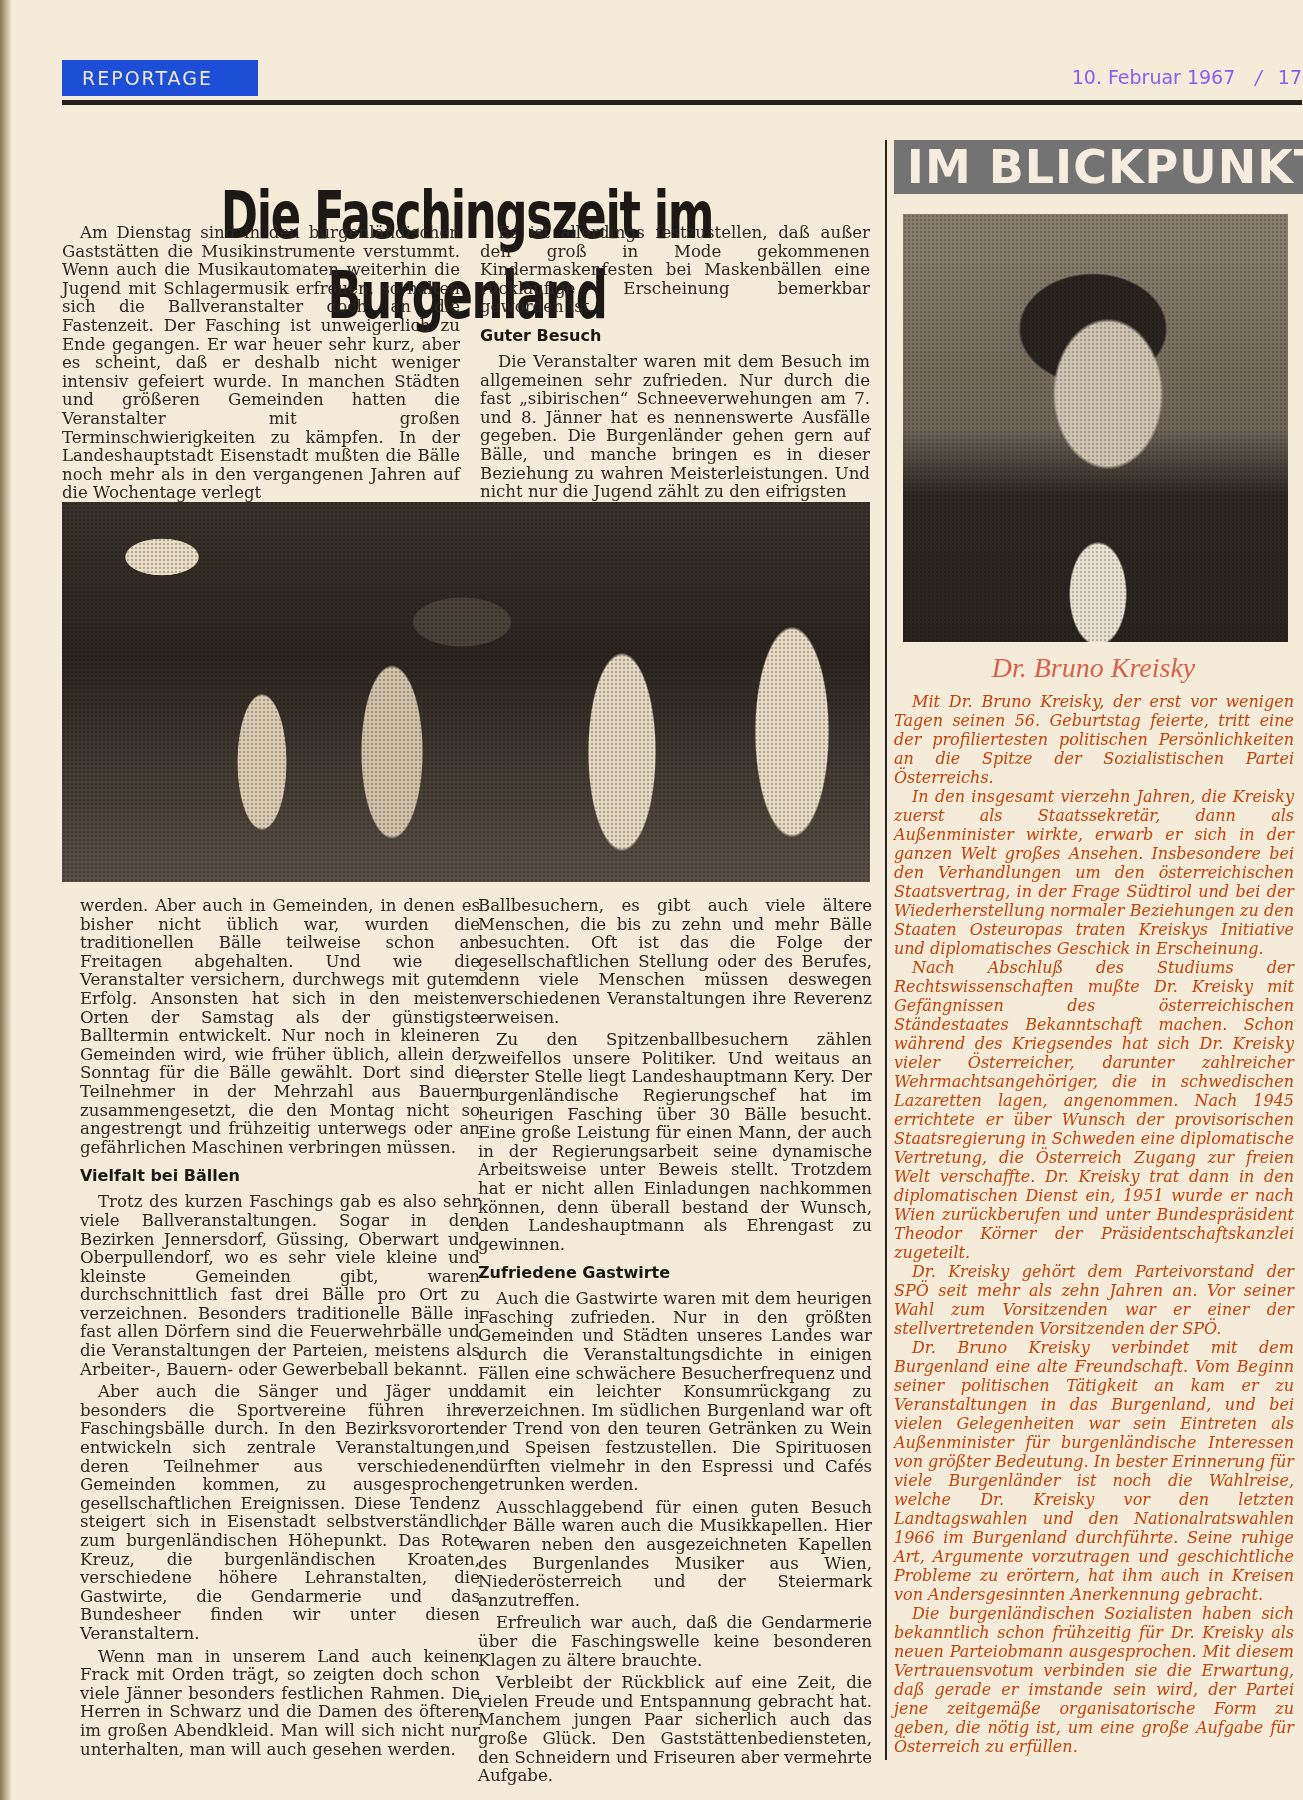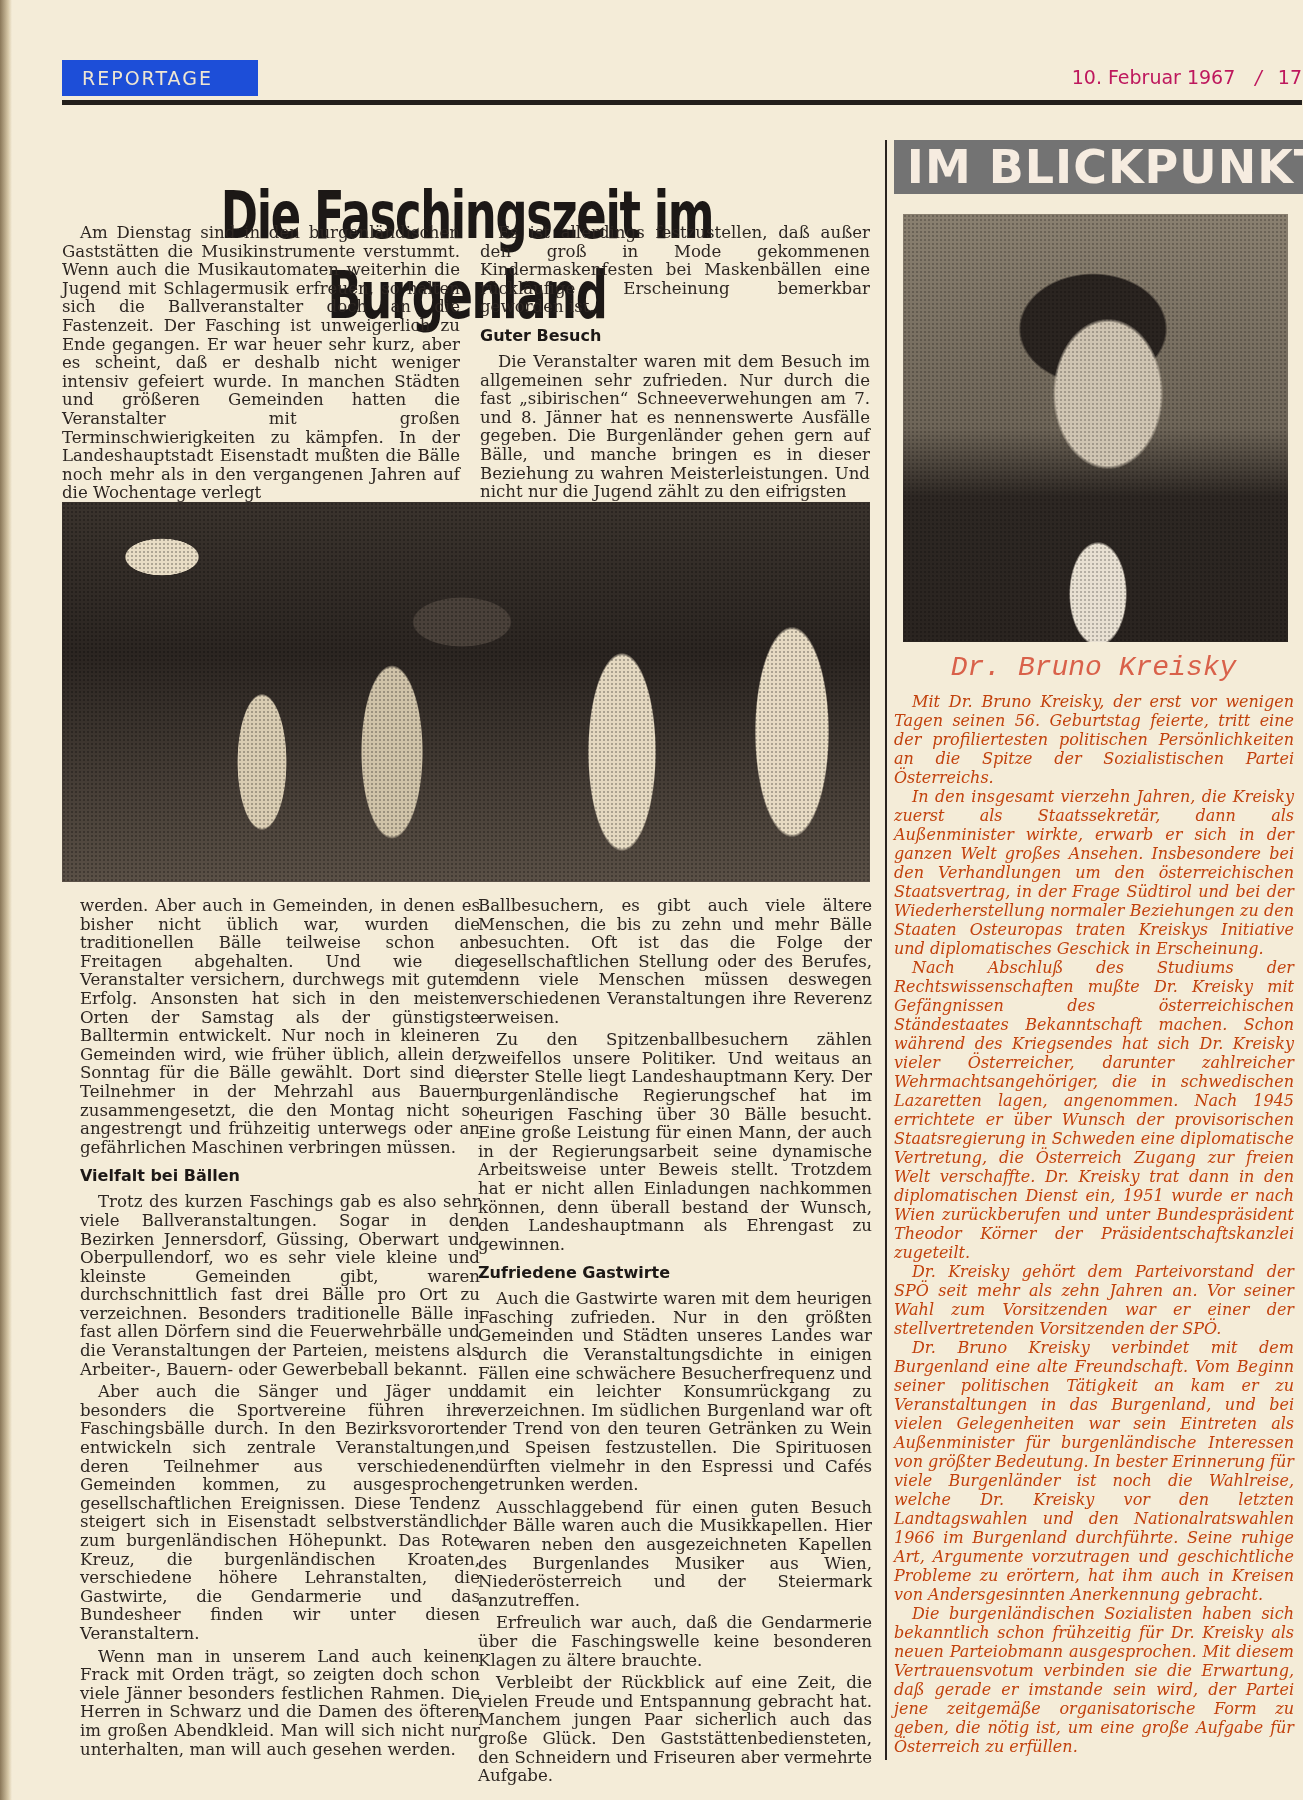--- a/index.html
+++ b/index.html
@@ -18,21 +18,21 @@
     position: absolute; left: 62px; top: 60px; width: 1240px; height: 50px;
   }
   .section-label {
     position: absolute; left: 0; top: 0;
     background: #1d4ed8; color: #efe6d2;
     font-family: "DejaVu Sans", sans-serif; font-size: 19px; letter-spacing: 2px;
     padding: 6px 16px 6px 20px; height: 24px; line-height: 24px; width: 160px;
   }
   .issue-info {
     position: absolute; right: 0; top: 6px;
-    font-family: "DejaVu Sans", sans-serif; font-size: 19px; color: #be185d;
+    font-family: "DejaVu Sans", sans-serif; font-size: 19px; color: #8b5cf6;
   }
   .issue-info .sep { margin: 0 10px 0 14px; font-style: italic; }
   .header-rule {
     position: absolute; left: 0; top: 40px; width: 1240px; height: 5px; background: #231f1c;
   }
   .headline {
     position: absolute; left: 62px; top: 132px; width: 810px; text-align: center;
     font-family: "DejaVu Sans", sans-serif; font-weight: bold;
     font-size: 66px; line-height: 80px; letter-spacing: -2px; color: #1c1816;
     transform: scaleX(0.68); transform-origin: center top;
@@ -88,21 +88,21 @@
       linear-gradient(180deg, #8a8070 0%, #6e6558 50%, #2d2723 66%, #2a2420 100%);
     overflow: hidden;
   }
   .portrait::after {
     content: ""; position: absolute; inset: 0;
     background-image: radial-gradient(circle, rgba(0,0,0,0.22) 1px, transparent 1.2px);
     background-size: 4px 4px;
   }
   .portrait-caption {
     position: absolute; left: 894px; top: 650px; width: 399px; text-align: center;
-    font-family: Liberation Mono, monospace; font-style: italic; font-size: 28px; line-height: 36px;
+    font-family: Liberation Serif, serif; font-style: italic; font-size: 28px; line-height: 36px;
     color: #d9614a;
   }
   .col-c {
     position: absolute; left: 894px; top: 692px; width: 400px;
     font-style: italic; font-size: 16px; line-height: 19px; text-align: justify; color: #c2410c;
   }
   .col-c p { margin: 0; text-indent: 18px; }
 </style>
 </head>
 <body>

